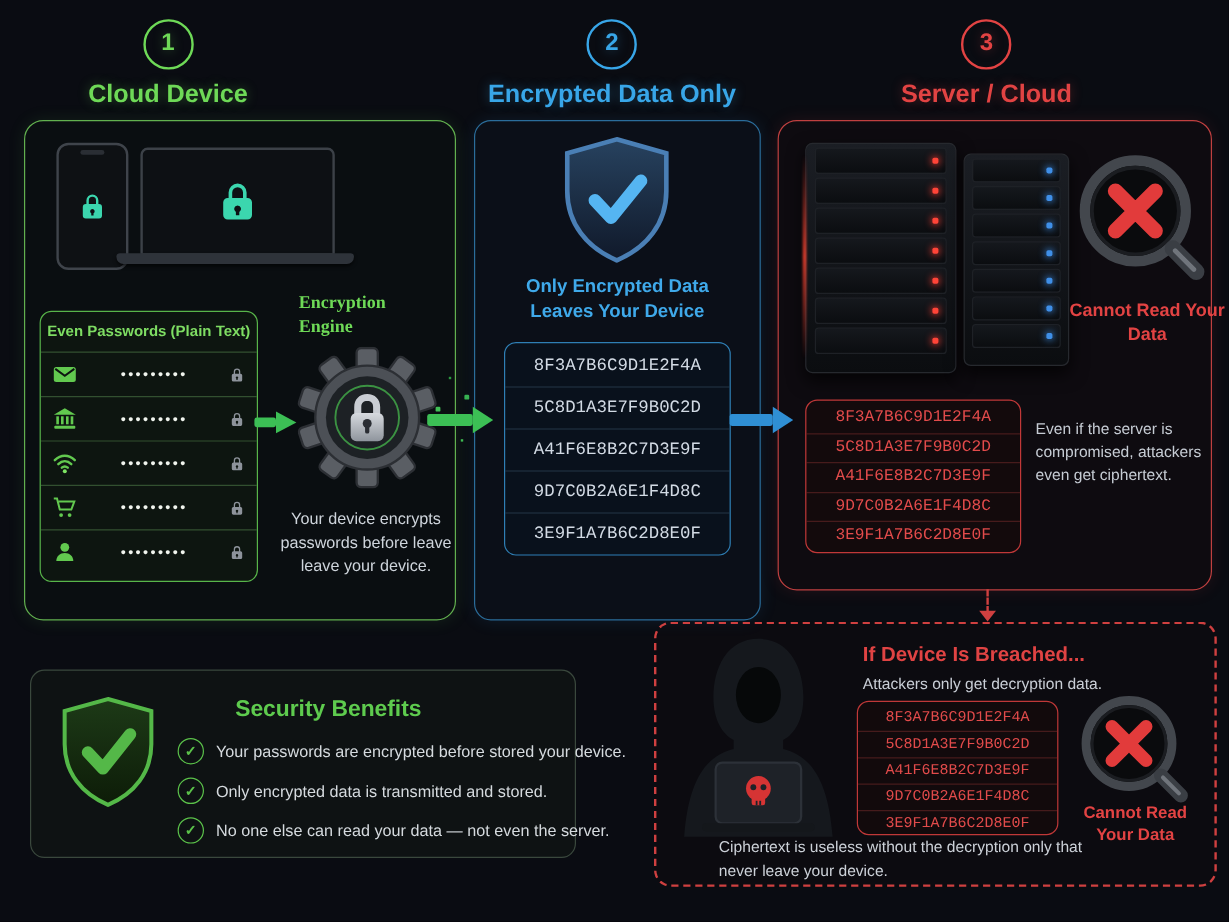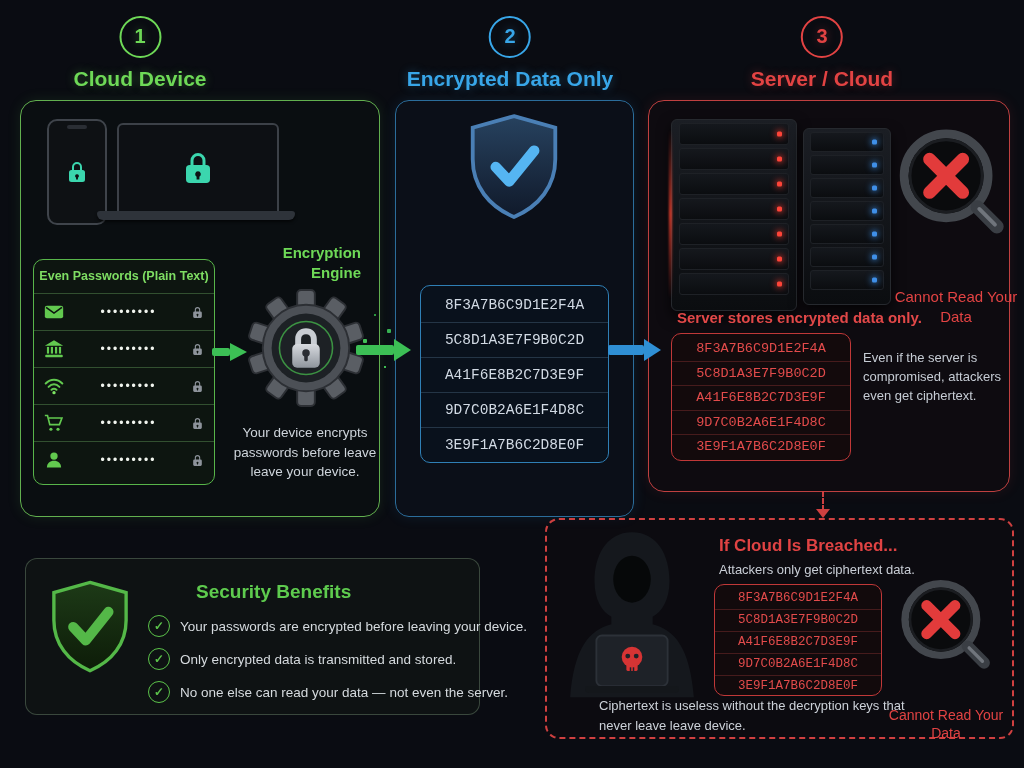--- a/index.html
+++ b/index.html
@@ -27,22 +27,22 @@
                 background:rgba(24,10,10,.15);border-radius:14px;}
   
   .phone{position:absolute;left:26px;top:18px;width:56px;height:102px;background:#0e1114;
          border:2px solid #3f444b;border-radius:10px;display:flex;align-items:center;justify-content:center;}
   .phone-notch{position:absolute;top:4px;left:50%;transform:translateX(-50%);width:20px;height:4px;
          background:#2a2e34;border-radius:2px;}
   .laptop-screen{position:absolute;left:96px;top:22px;width:158px;height:86px;background:#0d1014;
          border:2px solid #3c4148;border-radius:6px 6px 2px 2px;display:flex;align-items:center;justify-content:center;}
   .laptop-base{position:absolute;left:76px;top:110px;width:198px;height:9px;background:#2e333a;
          border-radius:3px 3px 6px 6px;box-shadow:0 2px 3px rgba(0,0,0,.6);}
-  .engine-label{position:absolute;left:228px;top:142px;width:112px;text-align:right;
-         font-size:15px;font-weight:bold;color:#6ed957;line-height:1.35;}
+  .engine-label{position:absolute;left:228px;top:142px;width:112px;text-align:left;
+         font-size:15px;font-weight:bold;color:#6ed957;line-height:1.35;font-family:Liberation Serif, serif;}
   .pw-card{position:absolute;left:12px;top:158px;width:180px;height:224px;border:1.5px solid #58b54a;
          border-radius:10px;background:rgba(18,30,15,.45);overflow:hidden;}
   .pw-title{height:33px;line-height:33px;text-align:center;font-size:12.5px;font-weight:bold;color:#7edd63;}
   .pw-row{height:37px;border-top:1px solid rgba(108,170,98,.4);display:flex;align-items:center;padding:0 10px;box-sizing:border-box;}
   .pw-icon{width:22px;display:flex;align-items:center;}
   .pw-dots{flex:1;text-align:center;color:#f0f4ee;font-size:12px;letter-spacing:2px;}
   .gear-wrap{position:absolute;left:226px;top:188px;width:118px;height:118px;}
   .sparkles{position:absolute;left:342px;top:238px;width:4px;height:4px;background:#48d45e;border-radius:1px;opacity:.9;
          box-shadow:10px -26px 0 -1px #2fa845,24px -10px 0 0 #3ec557,34px 8px 0 -1px #2c9b40,
                     20px 26px 0 -1px #45cf5a,32px -34px 0 -2px #2fa845,44px -16px 0 -2px #3ec557,
@@ -78,21 +78,21 @@
   .towerA{left:8px;top:6px;width:124px;height:190px;}
   .towerB{left:140px;top:15px;width:86px;height:175px;}
   .slot{height:20px;margin:3px 7px;background:linear-gradient(#15181d,#0b0d10);border:1px solid #1e2126;border-radius:3px;position:relative;}
   .towerB .slot{height:18px;margin:3px 6px;}
   .led{position:absolute;right:6px;top:50%;transform:translateY(-50%);width:5px;height:5px;border-radius:1.5px;}
   .towerA .led{background:#ff4438;box-shadow:0 0 6px 1px rgba(255,60,50,.75);}
   .towerB .led{background:#3f8fe8;box-shadow:0 0 6px 1px rgba(60,140,230,.75);}
   .tower-glow{position:absolute;left:6px;top:16px;width:3px;height:170px;
          background:linear-gradient(rgba(255,70,50,0),rgba(255,70,50,.85),rgba(255,70,50,0));filter:blur(1px);}
   .mag-server{position:absolute;left:248px;top:26px;}
-  .cannot-read{position:absolute;text-align:center;font-weight:normal;color:#e24343;line-height:1.3;margin-top:38px;}
+  .cannot-read{position:absolute;text-align:center;font-weight:bold;color:#e24343;line-height:1.3;}
   .cannot-read-server{left:238px;top:148px;width:138px;font-size:15px;}
   .stores-label{position:absolute;left:28px;top:208px;font-size:15px;font-weight:bold;color:#e24848;}
   .hex-box-red{left:22px;top:232px;width:180px;height:128px;border:1.5px solid #c03838;background:rgba(26,8,8,.45);padding:3px 0;}
   .hex-box-red .hex-row{height:23.5px;line-height:23.5px;font-size:13.5px;color:#e24b4b;}
   .hex-box-red .hex-row + .hex-row{border-top:1px solid rgba(170,60,60,.35);}
   .server-note{position:absolute;left:214px;top:248px;width:140px;font-size:13px;color:#c6ccd4;line-height:1.45;}
   
   .benefits-shield{position:absolute;left:22px;top:20px;}
   .benefits-title{position:absolute;left:122px;top:22px;font-size:19px;font-weight:bold;color:#5ecb4e;margin-left:48px;}
   .benefit-item{position:absolute;left:122px;display:flex;align-items:center;gap:10px;}
@@ -281,20 +281,21 @@
   </div>
 
   <div class="panel panel-encrypted">
     <div class="shield-wrap">
       <svg width="96" height="108" viewBox="0 0 100 112">
         <path d="M50 3 L93 15 V48 C93 76 76 97 50 108 C24 97 7 76 7 48 V15 Z" fill="url(#gradBlueShield)" stroke="#4a7fb5" stroke-width="4"></path>
         <path d="M50 8 L88 19 V48 C88 73 73 92 50 102 C27 92 12 73 12 48 V19 Z" fill="none" stroke="#1e3document0" stroke-width="0"></path>
         <path d="M31 56 L45 71 L71 39" fill="none" stroke="#55b5f2" stroke-width="11" stroke-linecap="round" stroke-linejoin="round"></path>
       </svg>
     </div>
+    <div class="enc-headline" style="padding:0 28px;box-sizing:border-box;">Only Encrypted Data Leaves Your Device</div>
     <div class="hex-box hex-box-blue">
       <div class="hex-row">8F3A7B6C9D1E2F4A</div>
       <div class="hex-row">5C8D1A3E7F9B0C2D</div>
       <div class="hex-row">A41F6E8B2C7D3E9F</div>
       <div class="hex-row">9D7C0B2A6E1F4D8C</div>
       <div class="hex-row">3E9F1A7B6C2D8E0F</div>
     </div>
   </div>
 
   <div class="panel panel-server">
@@ -352,21 +353,20 @@
       <svg width="108" height="122" viewBox="0 0 110 125">
         <circle cx="50" cy="50" r="43" fill="#0a0b0d" stroke="#43474d" stroke-width="9"></circle>
         <circle cx="50" cy="50" r="37" fill="none" stroke="#1b1d21" stroke-width="3"></circle>
         <path d="M33 33 L67 67 M67 33 L33 67" stroke="#e23b3b" stroke-width="13" stroke-linecap="round"></path>
         <line x1="82" y1="82" x2="102" y2="102" stroke="#3a3e44" stroke-width="14" stroke-linecap="round"></line>
         <line x1="84" y1="84" x2="100" y2="100" stroke="#70757c" stroke-width="4" stroke-linecap="round"></line>
       </svg>
     </div>
     <div class="cannot-read cannot-read-server">Cannot Read Your Data</div>
 
-    <div class="stores-label">Server stores encrypted data only.</div>
     <div class="hex-box hex-box-red">
       <div class="hex-row">8F3A7B6C9D1E2F4A</div>
       <div class="hex-row">5C8D1A3E7F9B0C2D</div>
       <div class="hex-row">A41F6E8B2C7D3E9F</div>
       <div class="hex-row">9D7C0B2A6E1F4D8C</div>
       <div class="hex-row">3E9F1A7B6C2D8E0F</div>
     </div>
     <div class="server-note">Even if the server is compromised, attackers even get ciphertext.</div>
   </div>
 
@@ -376,35 +376,35 @@
   <div class="panel panel-benefits">
     <div class="benefits-shield">
       <svg width="84" height="96" viewBox="0 0 100 112">
         <path d="M50 3 L93 15 V48 C93 76 76 97 50 108 C24 97 7 76 7 48 V15 Z" fill="url(#gradGreenShield)" stroke="#54b848" stroke-width="4"></path>
         <path d="M30 56 L45 72 L72 38" fill="none" stroke="#54b848" stroke-width="12" stroke-linecap="round" stroke-linejoin="round"></path>
       </svg>
     </div>
     <div class="benefits-title">Security Benefits</div>
     <div class="benefit-item" style="top:56px">
       <span class="check-circle">✓</span>
-      <span class="benefit-text">Your passwords are encrypted before leaving your device.</span>
+      <span class="benefit-text">Your passwords are encrypted before stored your device.</span>
     </div>
     <div class="benefit-item" style="top:89px">
       <span class="check-circle">✓</span>
       <span class="benefit-text">Only encrypted data is transmitted and stored.</span>
     </div>
     <div class="benefit-item" style="top:122px">
       <span class="check-circle">✓</span>
       <span class="benefit-text">No one else can read your data — not even the server.</span>
     </div>
   </div>
 
   <div class="panel panel-breach">
-    <div class="breach-title">If Cloud Is Breached...</div>
-    <div class="breach-sub">Attackers only get ciphertext data.</div>
+    <div class="breach-title">If Device Is Breached...</div>
+    <div class="breach-sub">Attackers only get decryption data.</div>
 
     <div class="hacker-wrap">
       <svg width="150" height="172" viewBox="0 0 160 182">
         <path d="M80 6 C52 6 40 32 40 58 C40 78 48 91 58 96 L58 104 C34 110 18 130 14 182 L146 182 C142 130 126 110 102 104 L102 96 C112 91 120 78 120 58 C120 32 108 6 80 6 Z" fill="#15181d"></path>
         <ellipse cx="80" cy="56" rx="20" ry="25" fill="#060809"></ellipse>
         <rect x="42" y="116" width="76" height="54" rx="6" fill="#1e2228" stroke="#2c3138" stroke-width="2"></rect>
         <g fill="#d63434">
           <circle cx="80" cy="139" r="11"></circle>
           <rect x="74" y="146" width="12" height="8" rx="2"></rect>
           <circle cx="75.5" cy="138" r="2.6" fill="#1e2228"></circle>
@@ -428,16 +428,16 @@
       <svg width="92" height="104" viewBox="0 0 110 125">
         <circle cx="50" cy="50" r="43" fill="#0a0b0d" stroke="#43474d" stroke-width="9"></circle>
         <circle cx="50" cy="50" r="37" fill="none" stroke="#1b1d21" stroke-width="3"></circle>
         <path d="M33 33 L67 67 M67 33 L33 67" stroke="#e23b3b" stroke-width="13" stroke-linecap="round"></path>
         <line x1="82" y1="82" x2="102" y2="102" stroke="#3a3e44" stroke-width="14" stroke-linecap="round"></line>
         <line x1="84" y1="84" x2="100" y2="100" stroke="#70757c" stroke-width="4" stroke-linecap="round"></line>
       </svg>
     </div>
     <div class="cannot-read cannot-read-breach">Cannot Read Your Data</div>
 
-    <div class="breach-caption">Ciphertext is useless without the decryption keys that never leave leave device.</div>
+    <div class="breach-caption">Ciphertext is useless without the decryption only that never leave your device.</div>
   </div>
 
 </div>
 
 </body></html>

